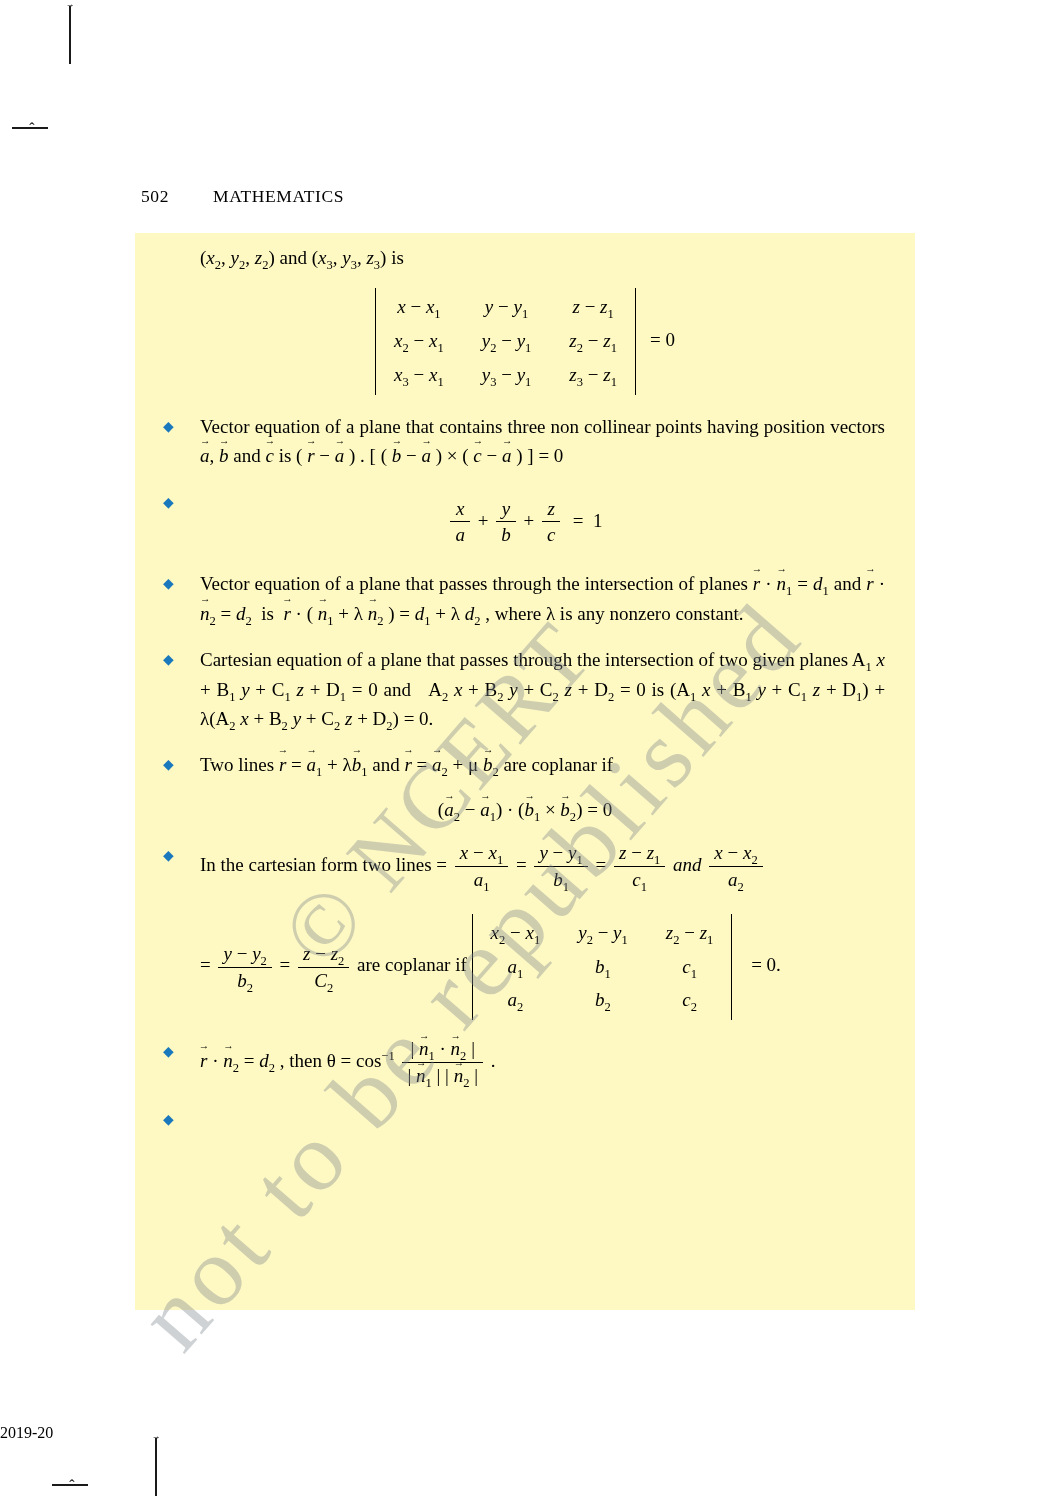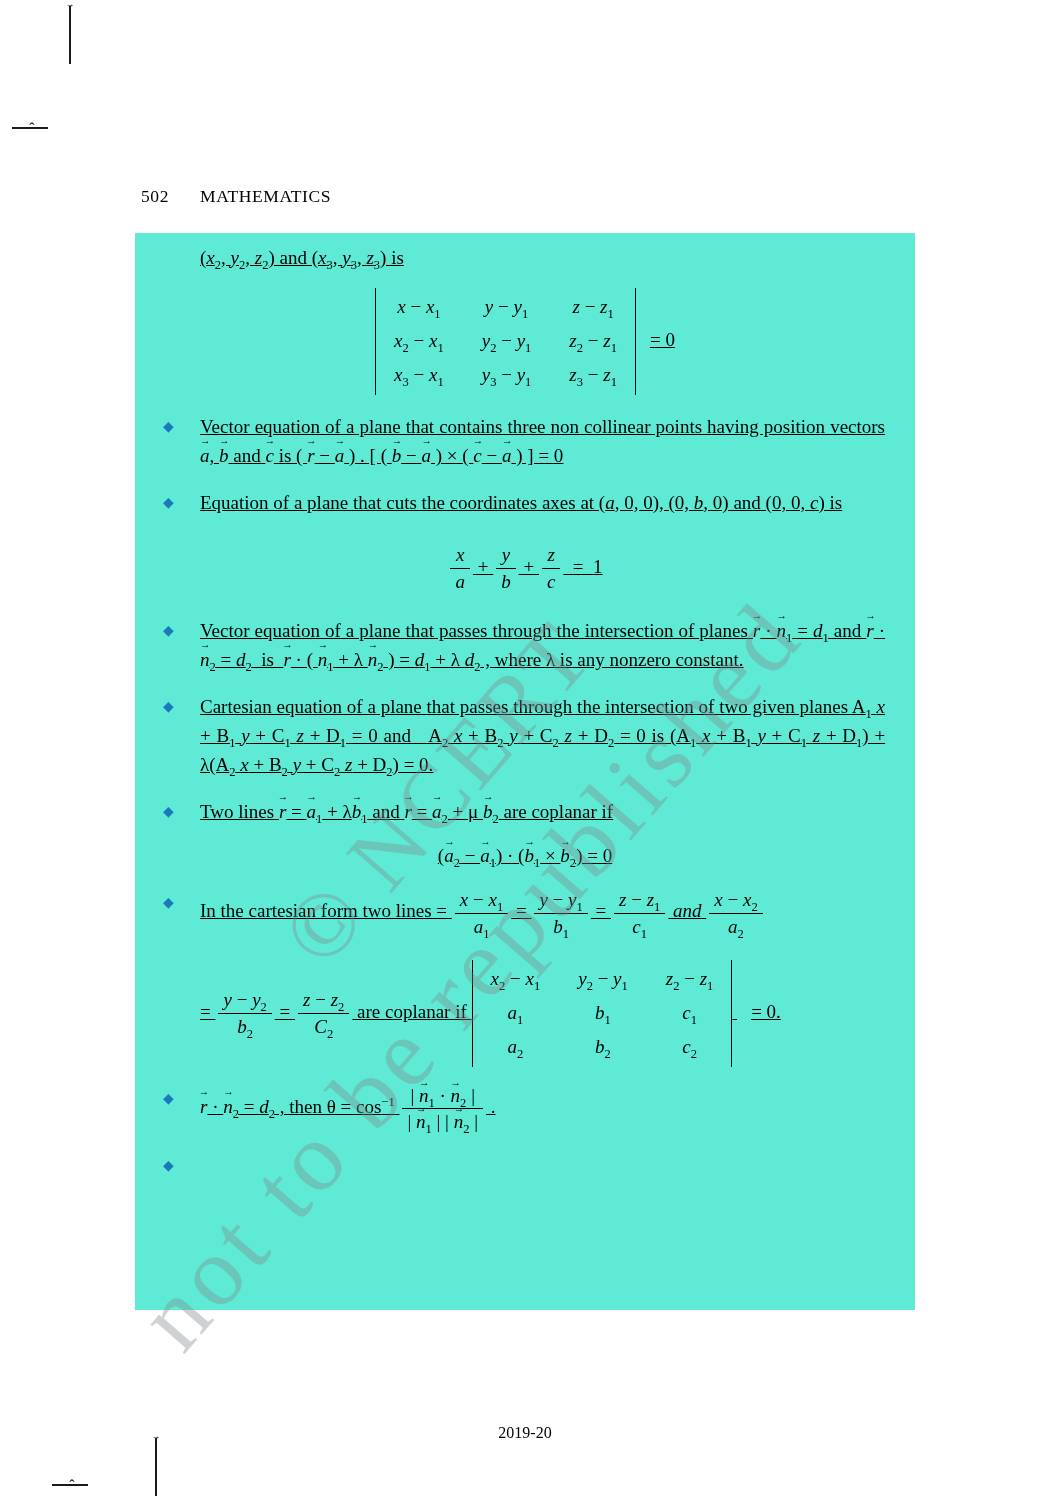--- a/index.html
+++ b/index.html
@@ -11,26 +11,25 @@
   
   .mark{position:absolute;background:#1a1a1a;}
   .mark.v{width:2px;height:58px;}
   .mark.h{height:2px;width:36px;}
   .m-tl-v{left:69px;top:6px;}
   .m-tl-h{left:6px;top:71px;}
   .m-bl-h{left:6px;top:1428px;}
   .m-bl-v{left:69px;top:1438px;}
 
   .hdr{position:absolute;left:141px;top:186px;font-size:17.5px;letter-spacing:.6px;}
-  .hdr .pgnum{margin-right:31px;}
+  .hdr .pgnum{margin-right:44px;}
 
   .panel{
     position:absolute;left:135px;top:233px;width:780px;height:1077px;
-    background:#5eead4;
-    text-decoration:underline;
+    background:#fef9c3;
   }
   .pc{padding-top:10px;}
 
   .line,.item{margin:0 30px 0 65px;font-size:19px;line-height:1.55;}
   .item{position:relative;margin-top:17px;text-align:justify;}
   .item .bullet{
     position:absolute;left:-37px;top:4px;color:#1a78bd;font-size:14px;
     font-family:"DejaVu Sans", sans-serif;text-align:left;
   }
   .eqc{text-align:center;margin:16px 20px;font-size:19px;line-height:1.5;}
@@ -57,21 +56,21 @@
     font-size:0.55em;font-style:normal;letter-spacing:0;
   }
   .h{font-style:italic;display:inline-block;position:relative;}
   .h::after{
     content:'ˆ';position:absolute;left:55%;top:-0.45em;transform:translateX(-50%);
     font-style:normal;
   }
   sub{font-size:0.66em;line-height:0;}
   sup{font-size:0.66em;line-height:0;}
 
-  .ftr{position:absolute;left:0;right:0;top:1424px;text-align:center;font-size:16px;}
+  .ftr{position:absolute;left:0;right:0;top:1424px;font-size:16px;}
 
   .wm{
     position:absolute;white-space:nowrap;pointer-events:none;z-index:9;
     color:rgba(130,136,142,0.38);transform-origin:0 50%;
     font-family:"Liberation Serif", serif;
   }
   .wm1{left:300px;top:898px;font-size:92px;transform:rotate(-49deg);letter-spacing:4px;}
   .wm2{left:158px;top:1278px;font-size:98px;transform:rotate(-49deg);letter-spacing:6px;}
 </style>
 </head>
@@ -106,21 +105,20 @@
             </span>
           </span><span class="eqr">= 0</span></div>
 
       <div class="item">
         <span class="bullet">◆</span>
         <span>Vector equation of a plane that contains three non collinear points having position vectors <span class="v">a</span>, <span class="v">b</span> and <span class="v">c</span> is ( <span class="v">r</span> − <span class="v">a</span> ) . [ ( <span class="v">b</span> − <span class="v">a</span> ) × ( <span class="v">c</span> − <span class="v">a</span> ) ] = 0</span>
       </div>
 
       <div class="item">
         <span class="bullet">◆</span>
-        <span>Equation of a plane that cuts the coordinates axes at (<i>a</i>, 0, 0), (0, <i>b</i>, 0) and (0, 0, <i>c</i>) is</span>
       </div>
 
       <div class="eqc" style="margin-top:26px;margin-bottom:22px;"><span class="fr"><span class="n"><i>x</i></span><span class="d"><i>a</i></span></span> + <span class="fr"><span class="n"><i>y</i></span><span class="d"><i>b</i></span></span> + <span class="fr"><span class="n"><i>z</i></span><span class="d"><i>c</i></span></span> &nbsp;=&nbsp; 1</div>
 
       <div class="item">
         <span class="bullet">◆</span>
         <span>Vector equation of a plane that passes through the intersection of planes <span class="v">r</span> · <span class="v">n</span><sub>1</sub> = <i>d</i><sub>1</sub> and <span class="v">r</span> · <span class="v">n</span><sub>2</sub> = <i>d</i><sub>2</sub> &nbsp;is&nbsp; <span class="v">r</span> · ( <span class="v">n</span><sub>1</sub> + λ <span class="v">n</span><sub>2</sub> ) = <i>d</i><sub>1</sub> + λ <i>d</i><sub>2</sub> , where λ is any nonzero constant.</span>
       </div>
 
       <div class="item">

